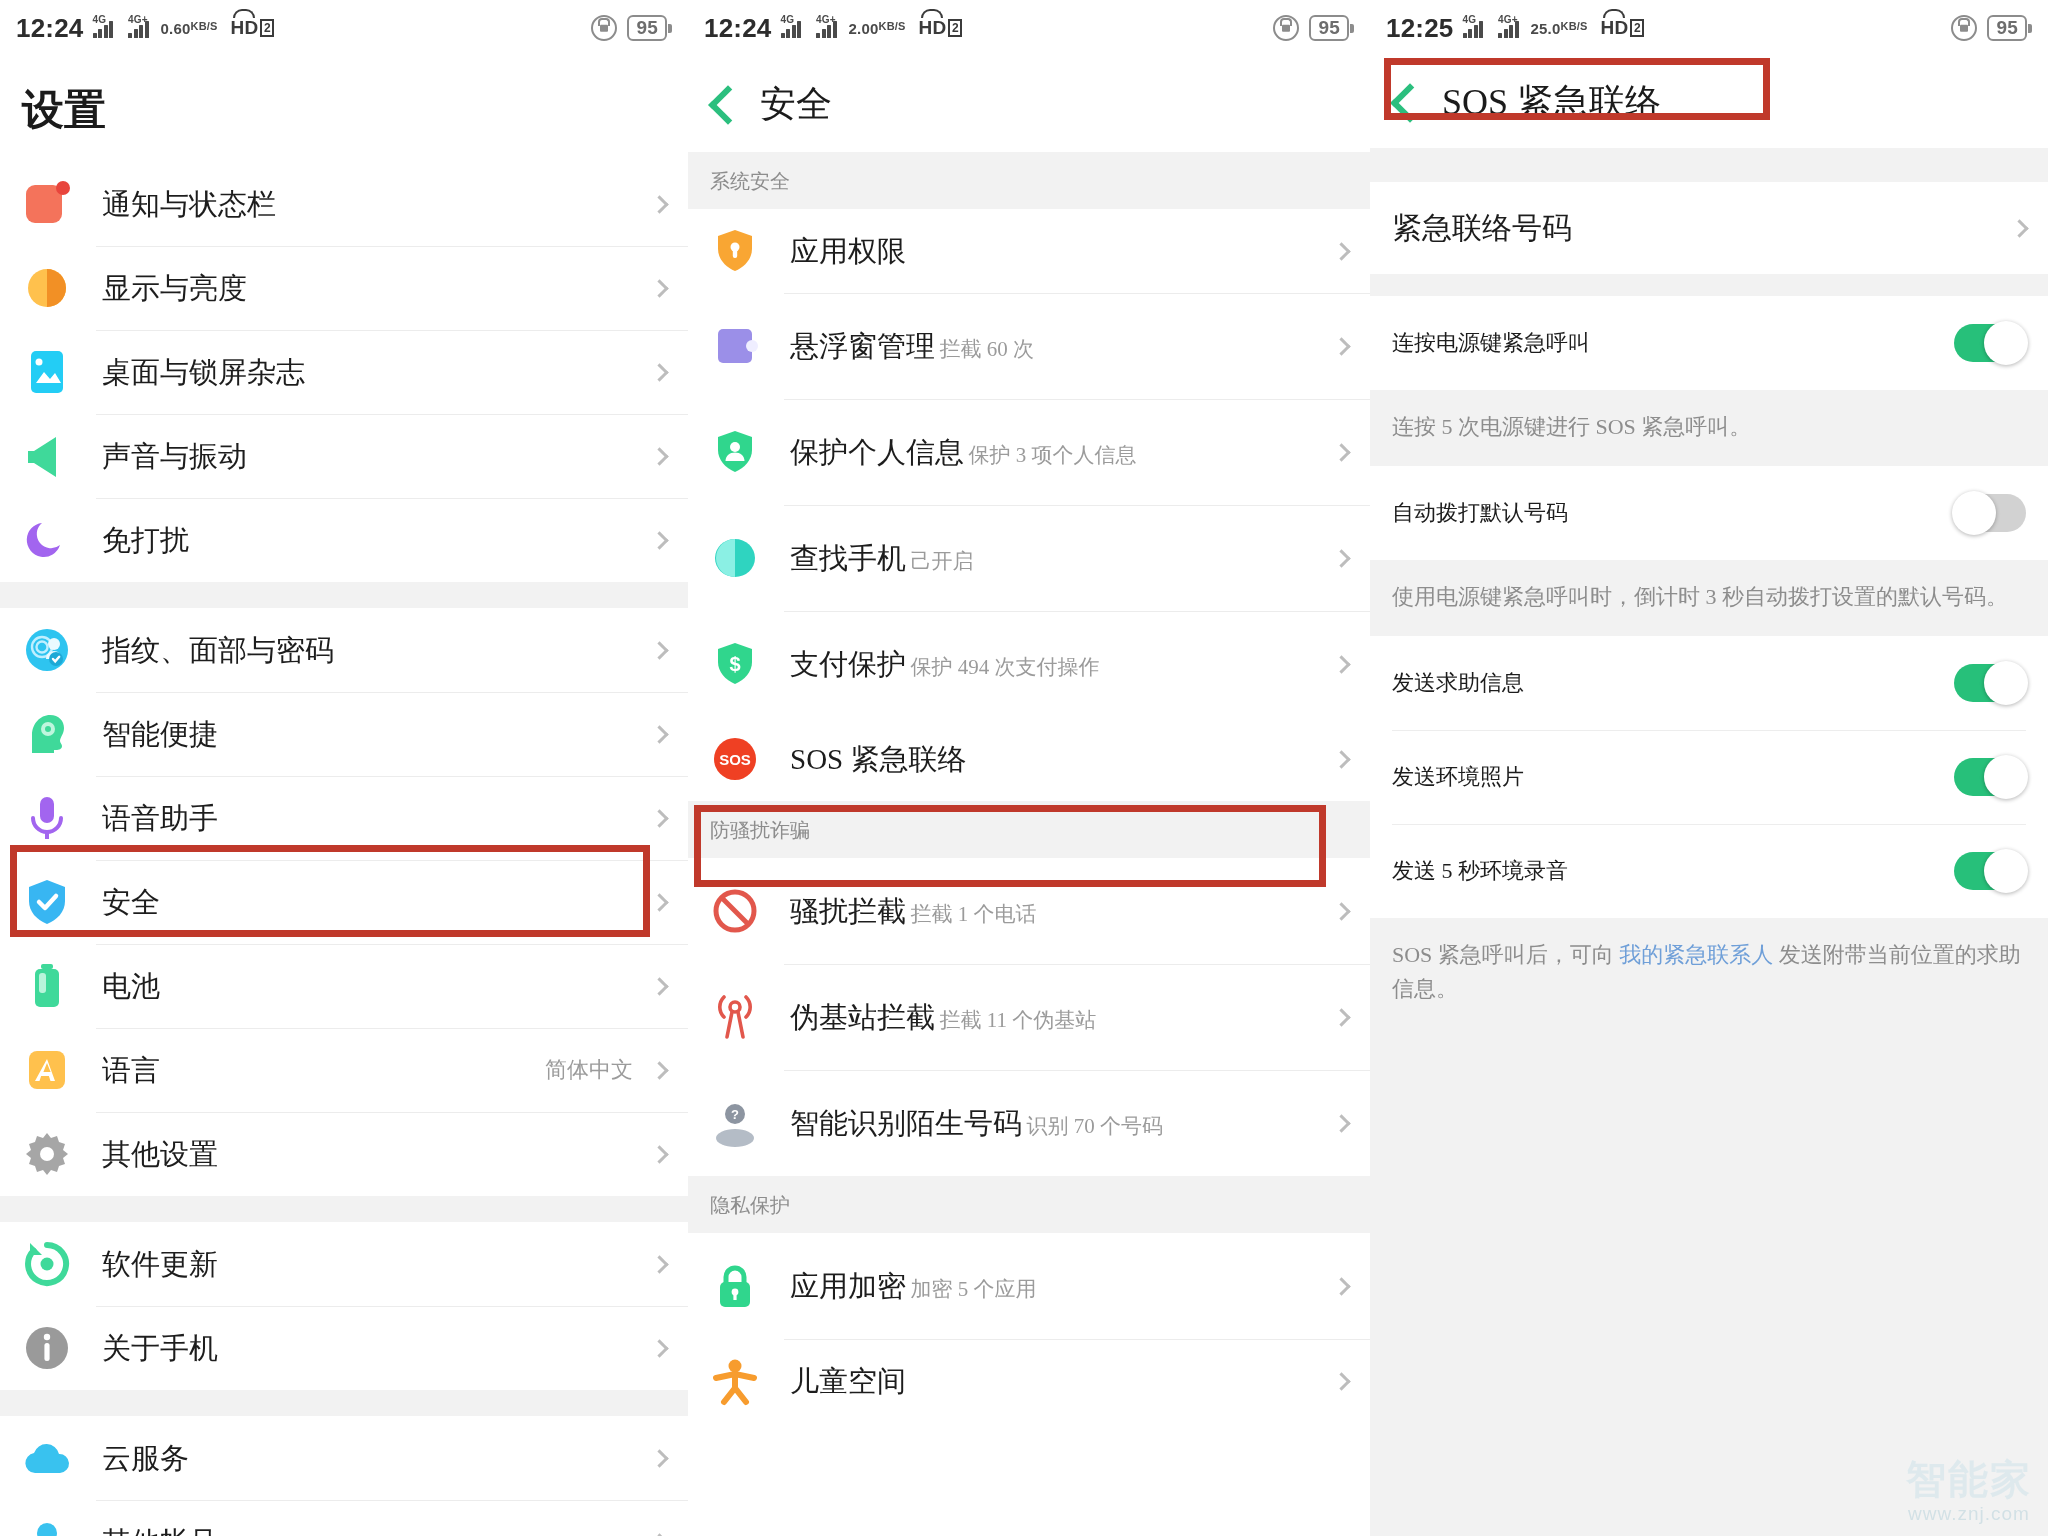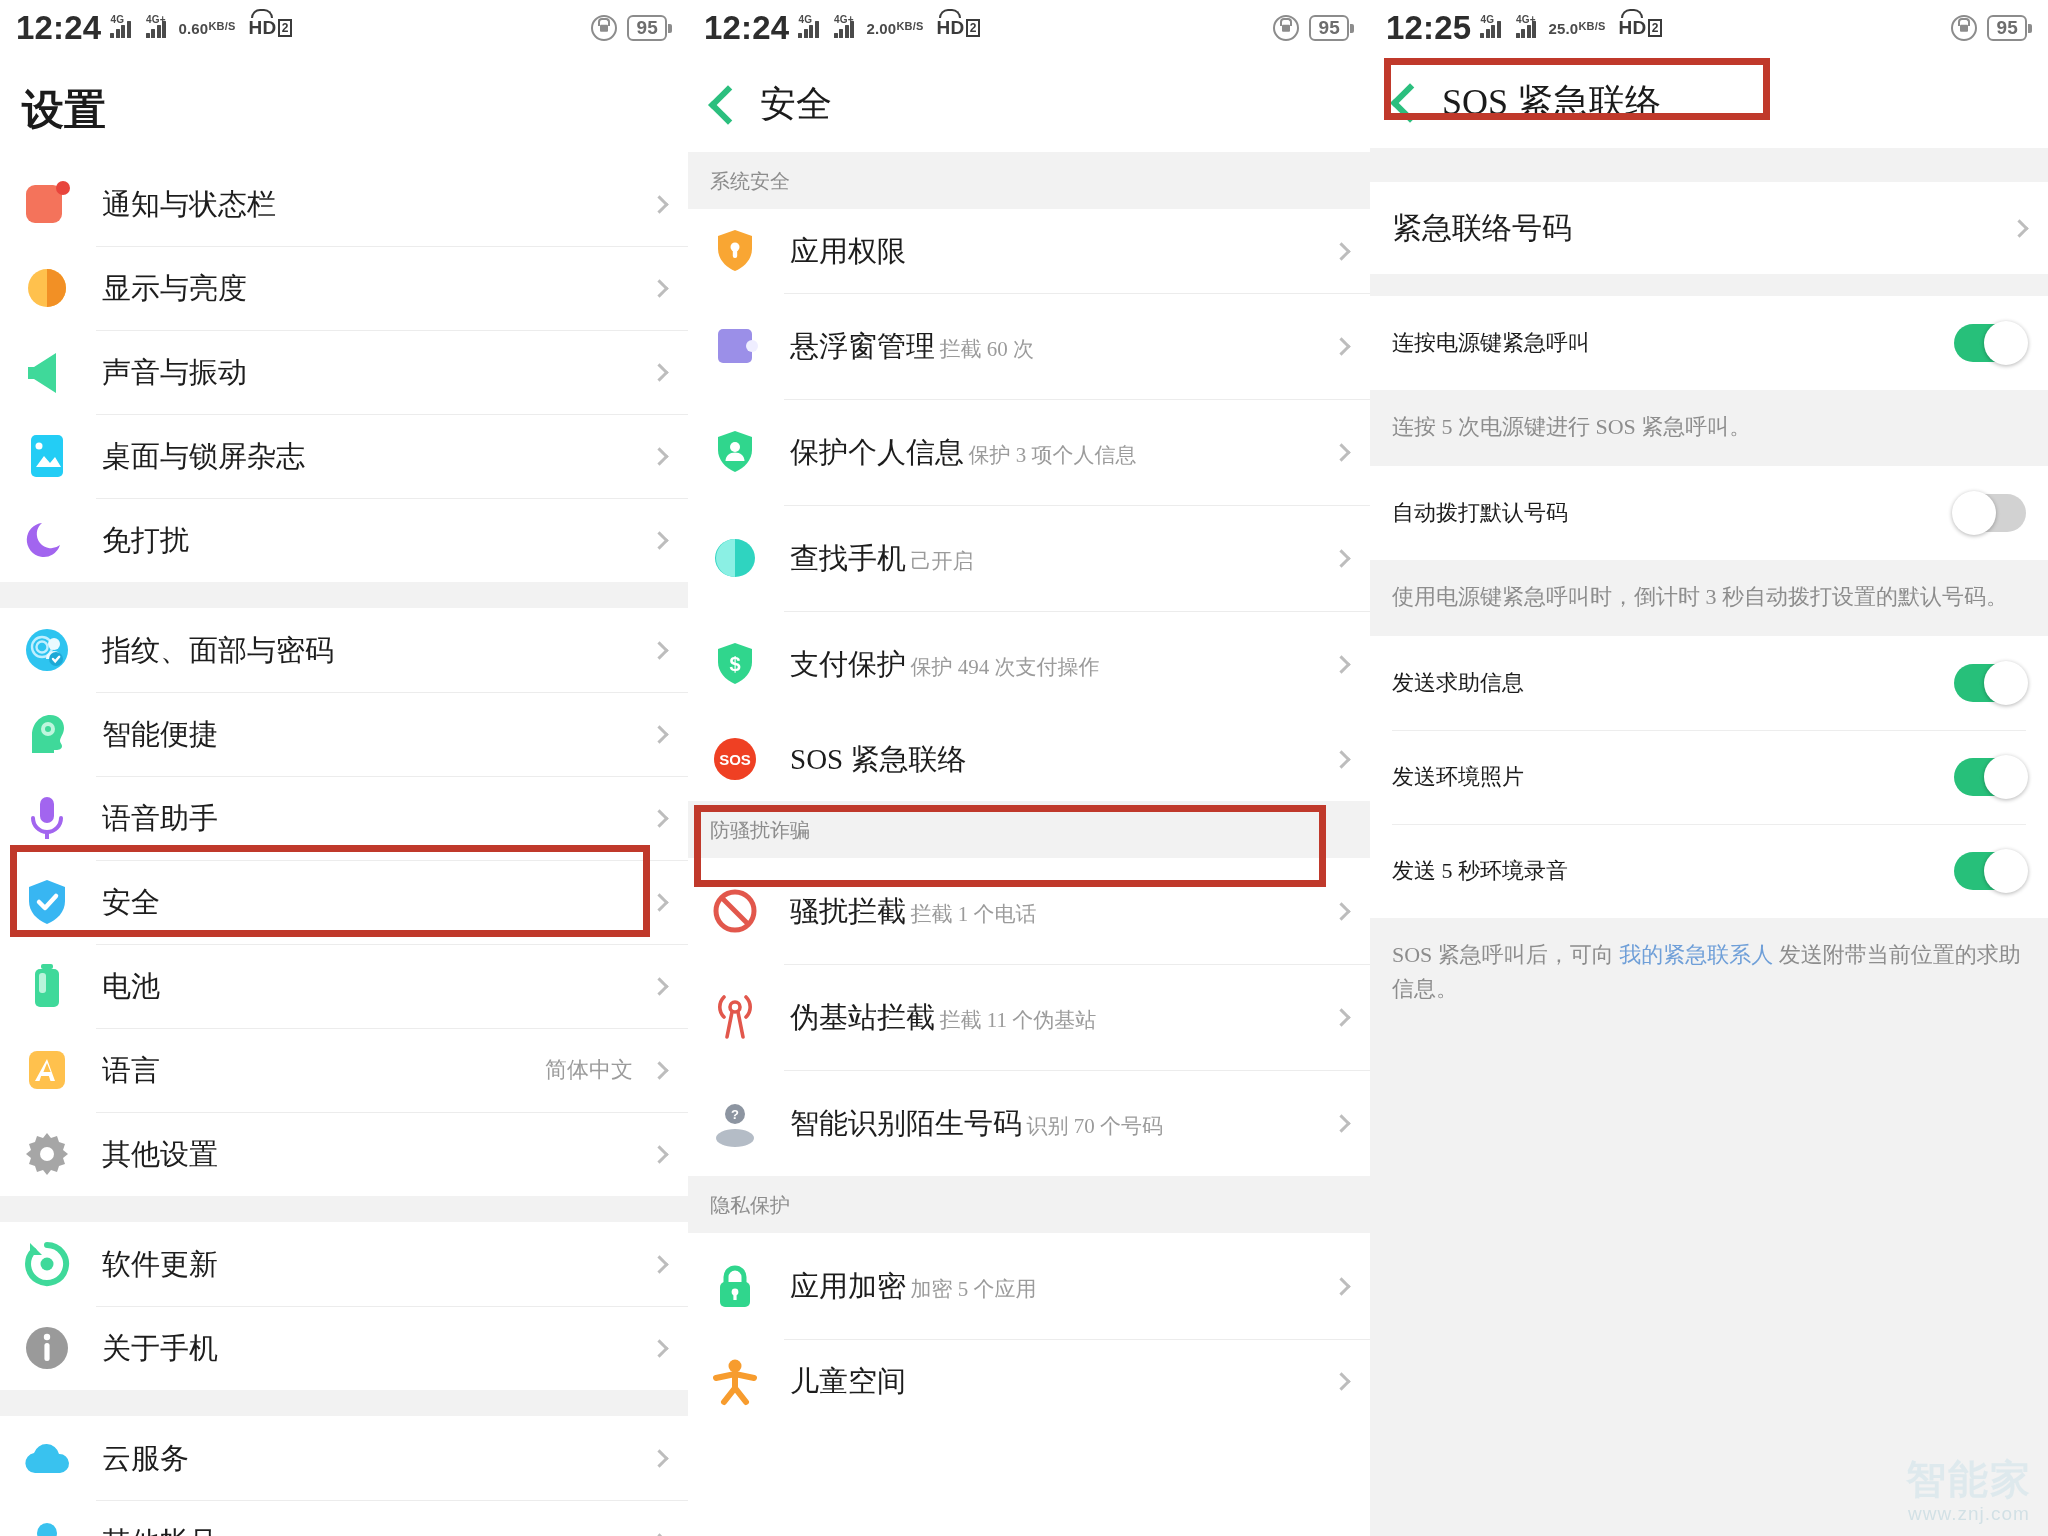--- a/index.html
+++ b/index.html
@@ -30,21 +30,21 @@
     height:56px;
     display:flex;
     align-items:center;
     padding:0 16px 0 16px;
     font-size:24px;
     color:#3a3a3a;
     font-weight:700;
     letter-spacing:.2px;
   }
   .sb-left{ display:flex; align-items:center; gap:5px; }
-  .sb-time{ font-size:33px; font-weight:700; color:#2d2d2d;}
+  .sb-time{ font-size:26px; font-weight:700; color:#2d2d2d;}
   .sig{ display:flex; align-items:flex-end; gap:1.5px; height:20px; position:relative;}
   .sig .g{ position:absolute; top:-4px; left:0; font-size:10px; font-weight:700; color:#4a4a4a;}
   .sig .bars{ display:flex; align-items:flex-end; gap:1.5px; margin-left:0px;}
   .sig .bars i{ display:block; width:4px; background:#4a4a4a; border-radius:.5px;}
   .sig .bars i:nth-child(1){ height:5px; }
   .sig .bars i:nth-child(2){ height:9px; }
   .sig .bars i:nth-child(3){ height:13px; }
   .sig .bars i:nth-child(4){ height:17px; }
   .sig1{ margin-left:4px; padding-top:6px;}
   .sig2{ margin-left:10px; padding-top:6px;}
@@ -218,35 +218,35 @@
               <circle cx="25" cy="25" r="19" fill="#ffc14d"></circle>
               <path d="M25 6 A19 19 0 0 1 25 44 Z" fill="#f29025"></path>
             </svg>
         </span>
         <span class="txt"><span class="t1">显示与亮度</span></span>
         <span class="chev"></span>
       </div>
       <div class="row">
         <span class="ic">
           <svg viewBox="0 0 50 50">
-              <path d="M34 6 L12 20 L6 20 L6 32 L12 32 L34 46 Z" fill="#3fd99a"></path>
-            </svg>
-        </span>
-        <span class="txt"><span class="t1">声音与振动</span></span>
-        <span class="chev"></span>
-      </div>
-      <div class="row">
-        <span class="ic">
-          <svg viewBox="0 0 50 50">
               <rect x="9" y="4" width="32" height="42" rx="5" fill="#23cdf5"></rect>
               <path d="M14 36l8-11 6 7 5-6 6 10z" fill="#fff"></path>
               <circle cx="17" cy="15" r="3.5" fill="#fff"></circle>
             </svg>
         </span>
         <span class="txt"><span class="t1">桌面与锁屏杂志</span></span>
+        <span class="chev"></span>
+      </div>
+      <div class="row">
+        <span class="ic">
+          <svg viewBox="0 0 50 50">
+              <path d="M34 6 L12 20 L6 20 L6 32 L12 32 L34 46 Z" fill="#3fd99a"></path>
+            </svg>
+        </span>
+        <span class="txt"><span class="t1">声音与振动</span></span>
         <span class="chev"></span>
       </div>
       <div class="row">
         <span class="ic">
           <svg viewBox="0 0 50 50">
               <path d="M38 30a17 17 0 1 1-18-22 14 14 0 0 0 18 22z" fill="#a265ef"></path>
             </svg>
         </span>
         <span class="txt"><span class="t1">免打扰</span></span>
         <span class="chev"></span>

